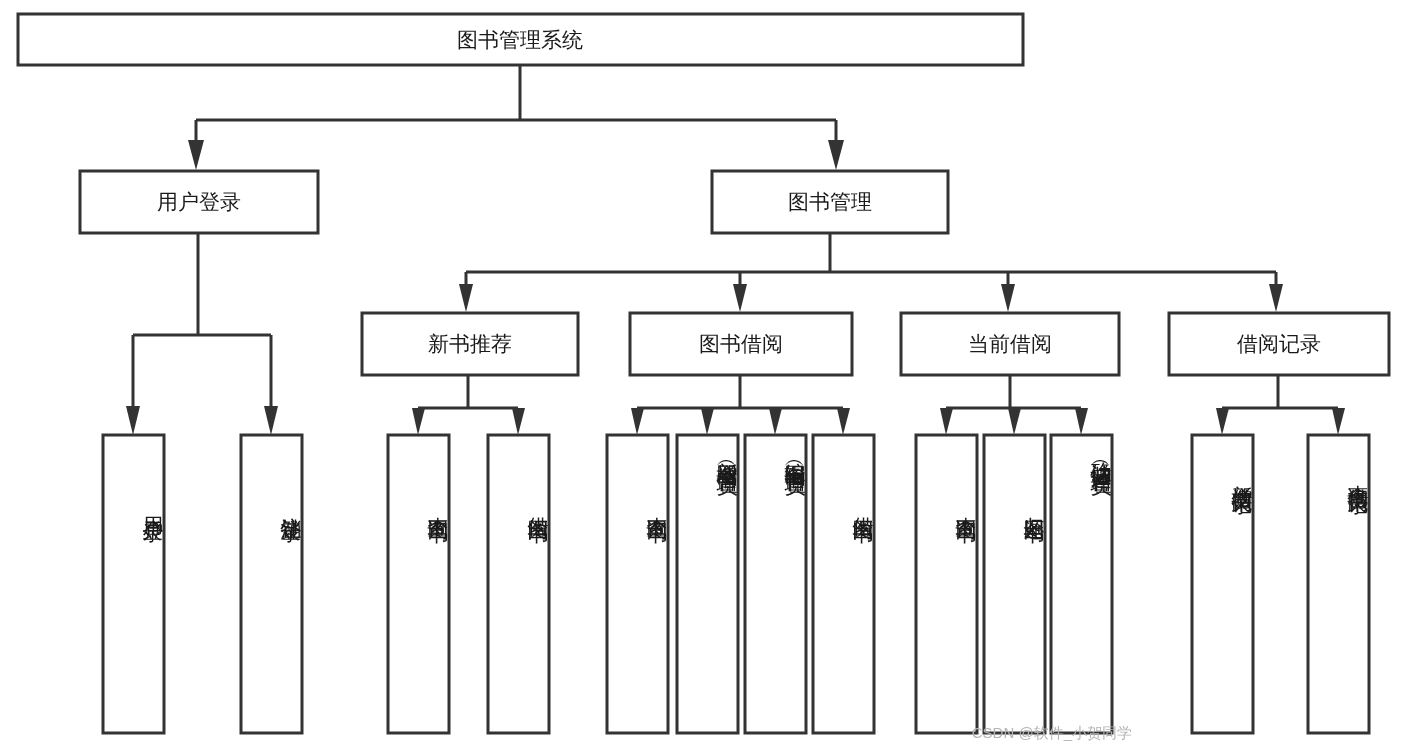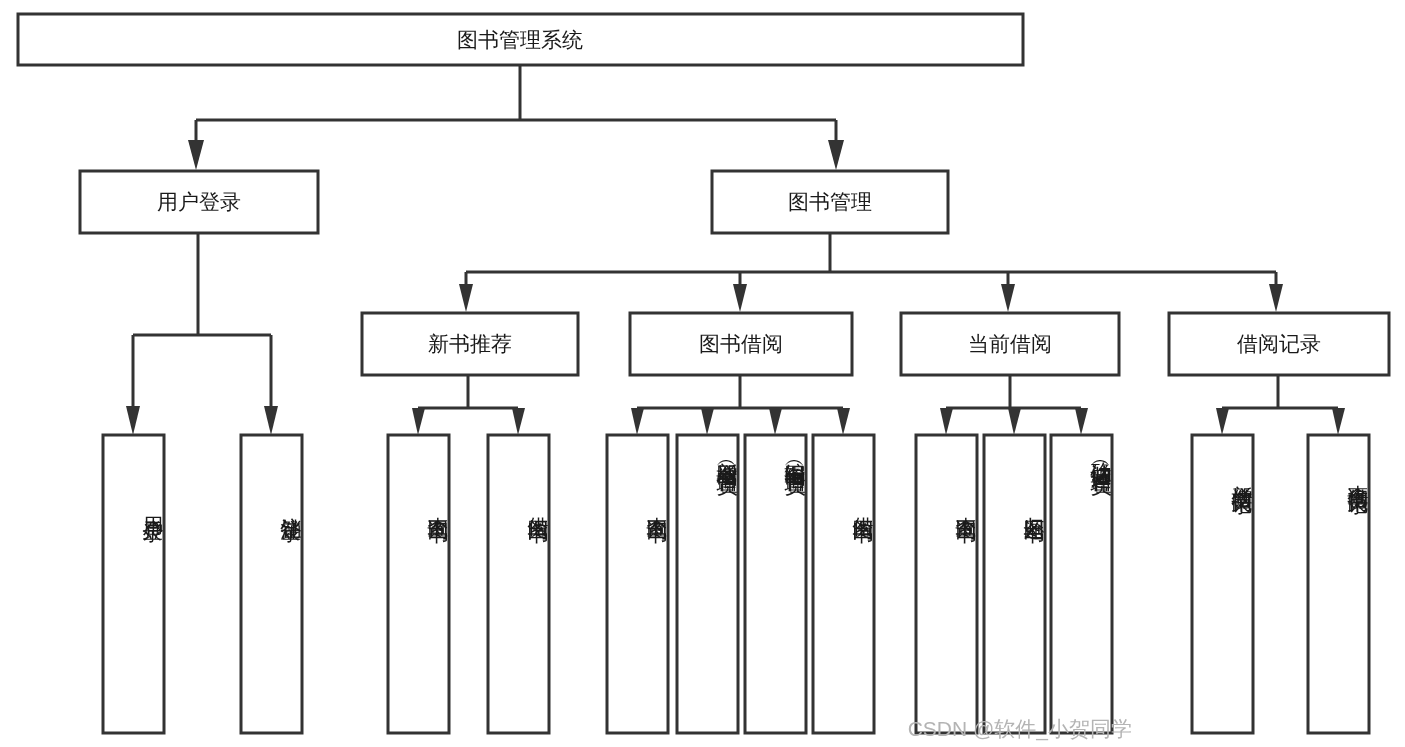--- a/index.html
+++ b/index.html
@@ -59,21 +59,21 @@
     line-height: 1;
     white-space: nowrap;
     text-align: center;
     pointer-events: none;
   }
   .watermark {
     position: absolute;
     right: 10px;
     bottom: 4px;
     font-family: "Liberation Sans", "DejaVu Sans", sans-serif;
-    font-size: 21px;
+    font-size: 15px;
     color: #b4b4b4;
     white-space: nowrap;
   }
 </style>
 </head>
 <body>
 
 <div id="diagram-root">
 
   <svg class="diagram-canvas" viewBox="0 0 1405 747">

